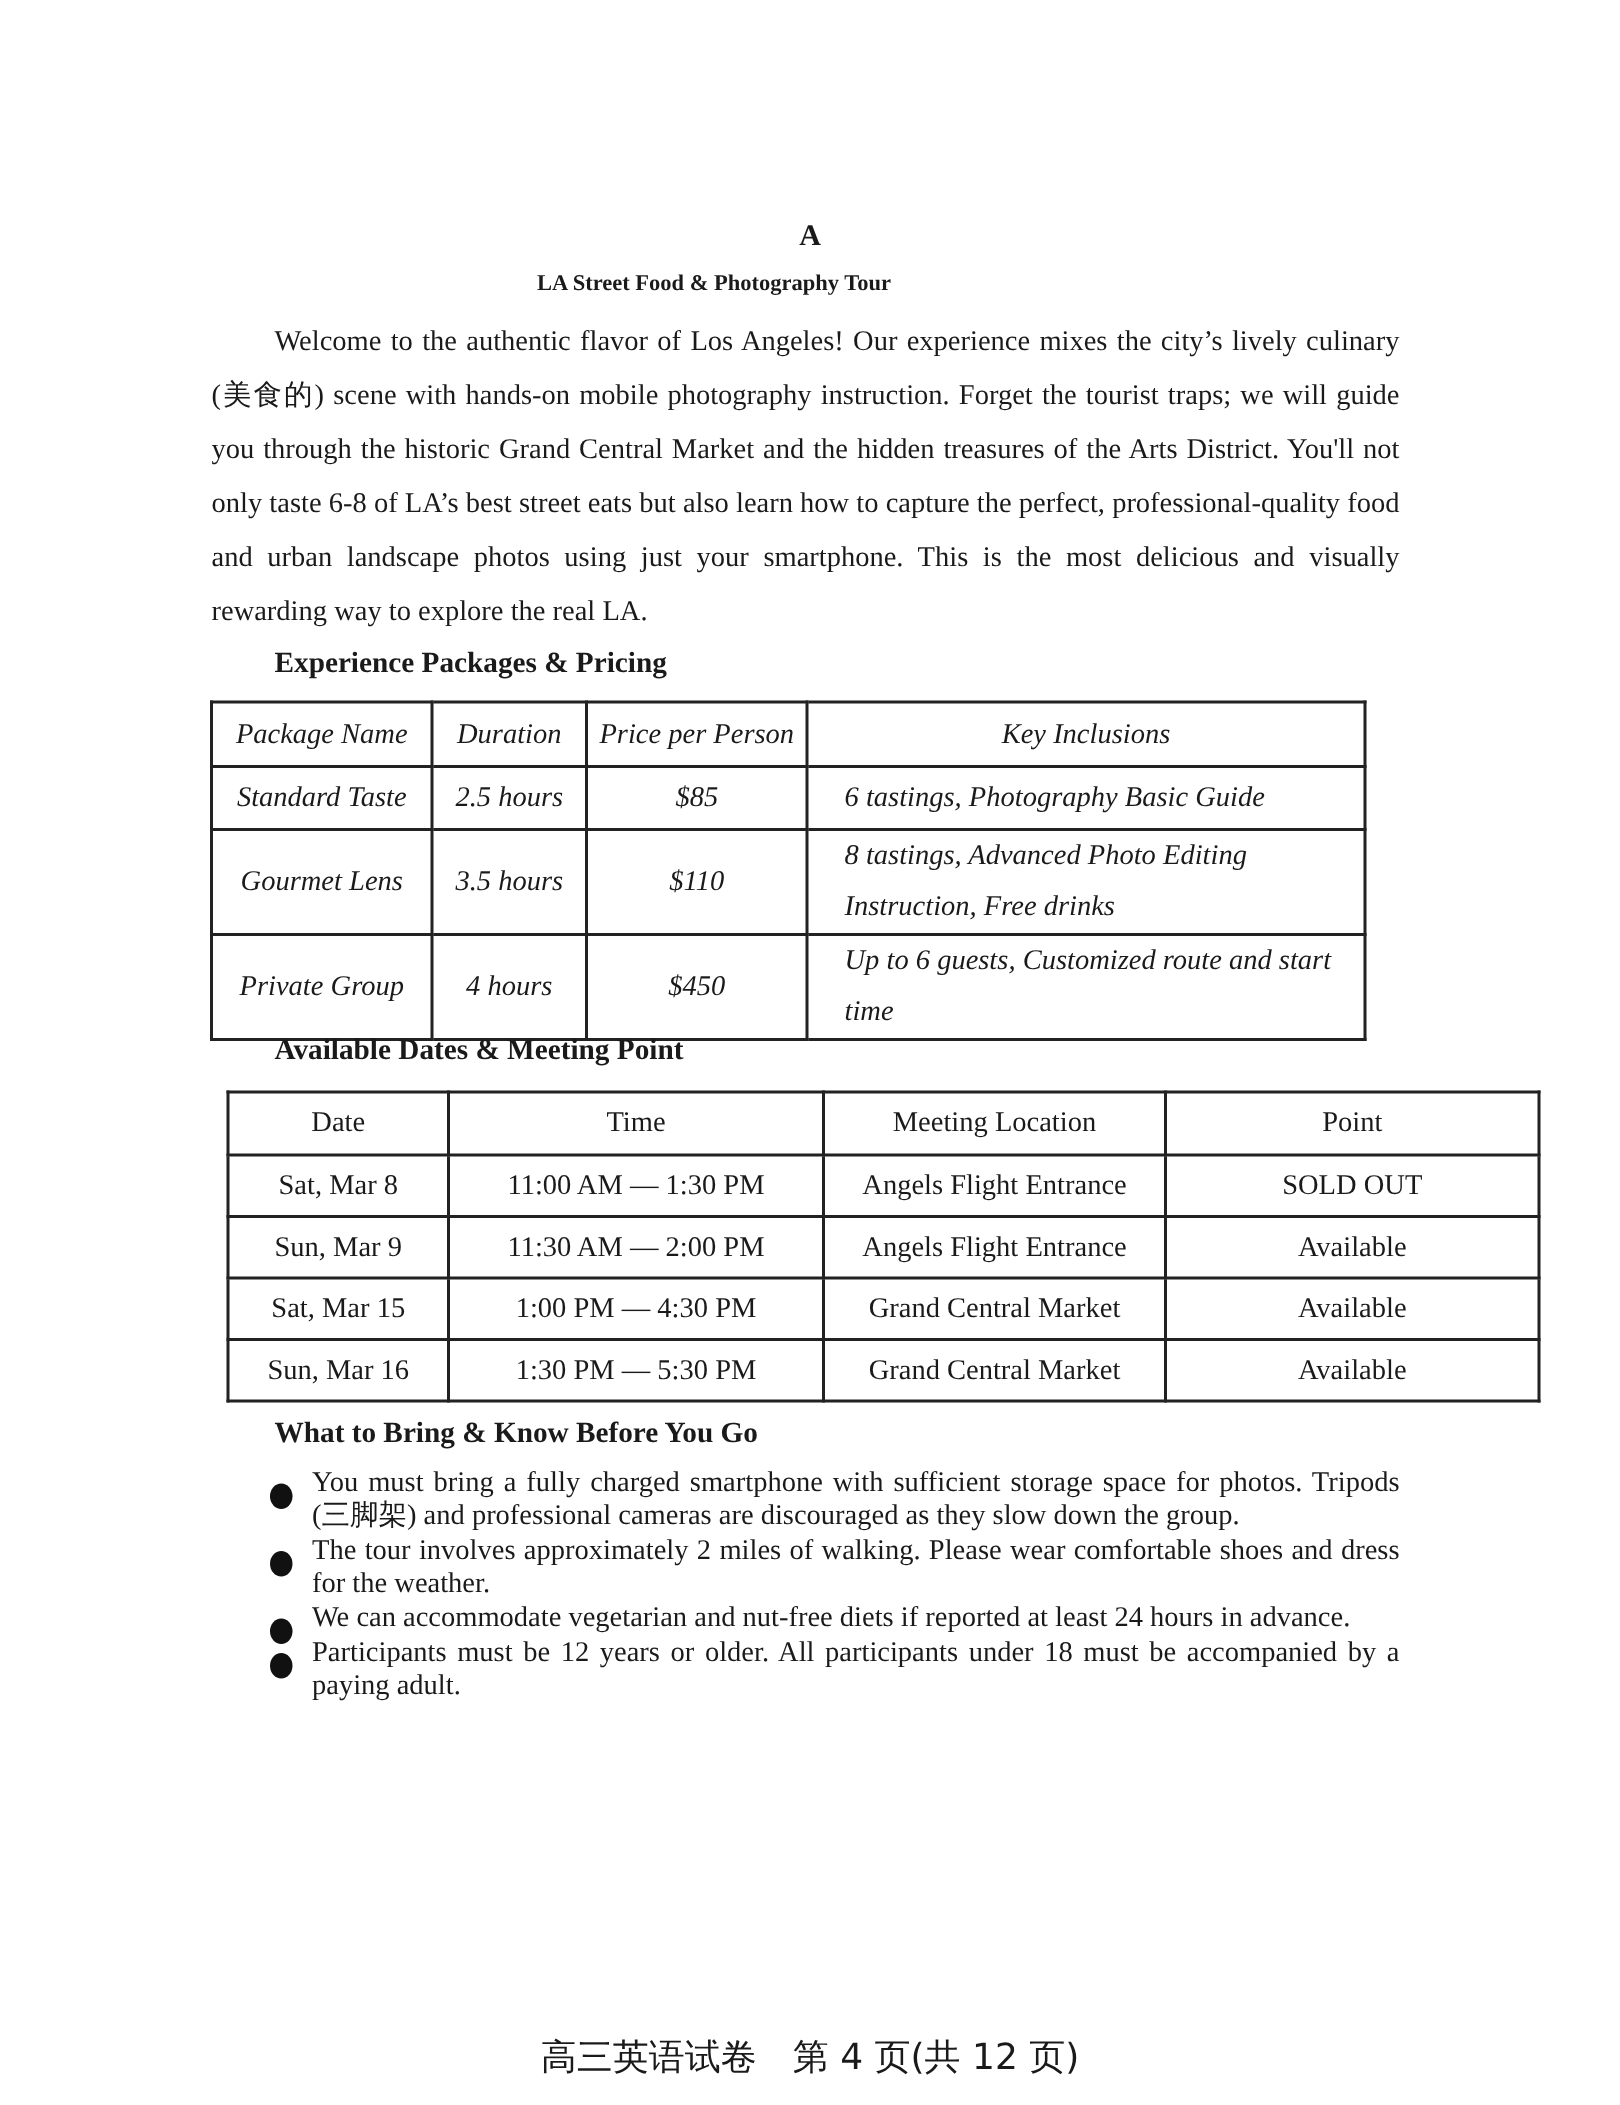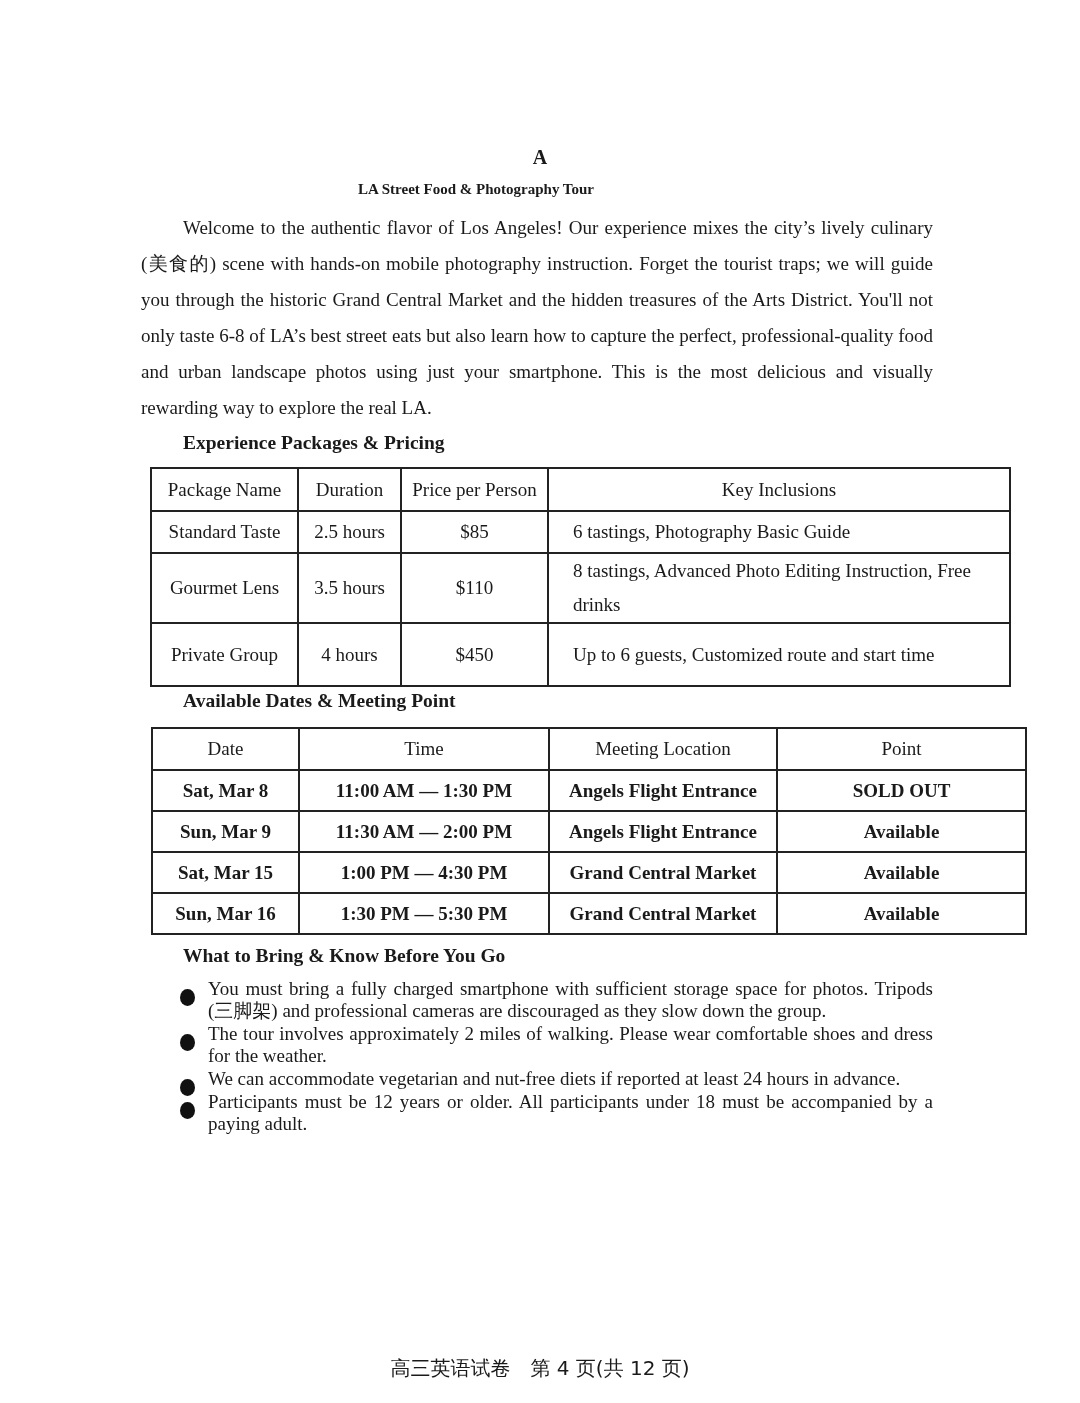--- a/index.html
+++ b/index.html
@@ -10,36 +10,36 @@
          font-weight:bold; font-size:20px; }
   .title { position:absolute; left:2px; width:948px; top:181px; text-align:center;
          font-weight:bold; font-size:15px; }
   .intro { position:absolute; left:141px; width:792px; top:210px; font-size:19px;
          line-height:36px; text-align:justify; }
   .intro p { margin:0; text-indent:42px; }
   .subhead { position:absolute; font-weight:bold; font-size:19.5px; }
   table { position:absolute; border-collapse:collapse; font-size:19px; }
   td, th { border:2px solid #222; text-align:center; vertical-align:middle;
            font-weight:normal; padding:0 6px; }
-  .pkg { left:150px; top:467px; width:861px; }
+  .pkg { left:140px; top:467px; width:771px;font-style:italic; }
   .pkg th { height:41px; }
   .pkg td.incl { text-align:left; padding-left:24px; line-height:34px; }
   .pkg tr.r1 td { height:40px; }
   .pkg tr.r2 td { height:61px; }
   .pkg tr.r3 td { height:61px; }
   .dates { left:151px; top:727px; width:876px; }
   .dates th { height:40px; }
-  .dates td { height:39px;font-weight:bold; }
+  .dates td { height:39px; }
   ul.notes { position:absolute; left:180px; top:978px; width:753px; margin:0; padding:0;
              list-style:none; font-size:19px; line-height:22px; }
   ul.notes li { position:relative; padding-left:28px; text-align:justify; margin-bottom:1px; }
   ul.notes li .bullet { position:absolute; left:0; top:11px; width:15px; height:17px;
              background:#111; border-radius:50%; }
   .footer { position:absolute; left:0; width:1080px; top:1355px; text-align:center;
-            font-size:20px; font-family:"DejaVu Sans", sans-serif; }
+            font-size:24px; font-family:"DejaVu Sans", sans-serif; }
 </style>
 </head>
 <body>
 
 <div class="page">
   <div class="section-letter">A</div>
   <div class="title">LA Street Food &amp; Photography Tour</div>
   <div class="intro">
     <p>Welcome to the authentic flavor of Los Angeles! Our experience mixes the city’s lively culinary (美食的) scene with hands-on mobile photography instruction. Forget the tourist traps; we will guide you through the historic Grand Central Market and the hidden treasures of the Arts District. You'll not only taste 6-8 of LA’s best street eats but also learn how to capture the perfect, professional-quality food and urban landscape photos using just your smartphone. This is the most delicious and visually rewarding way to explore the real LA.</p>
   </div>

